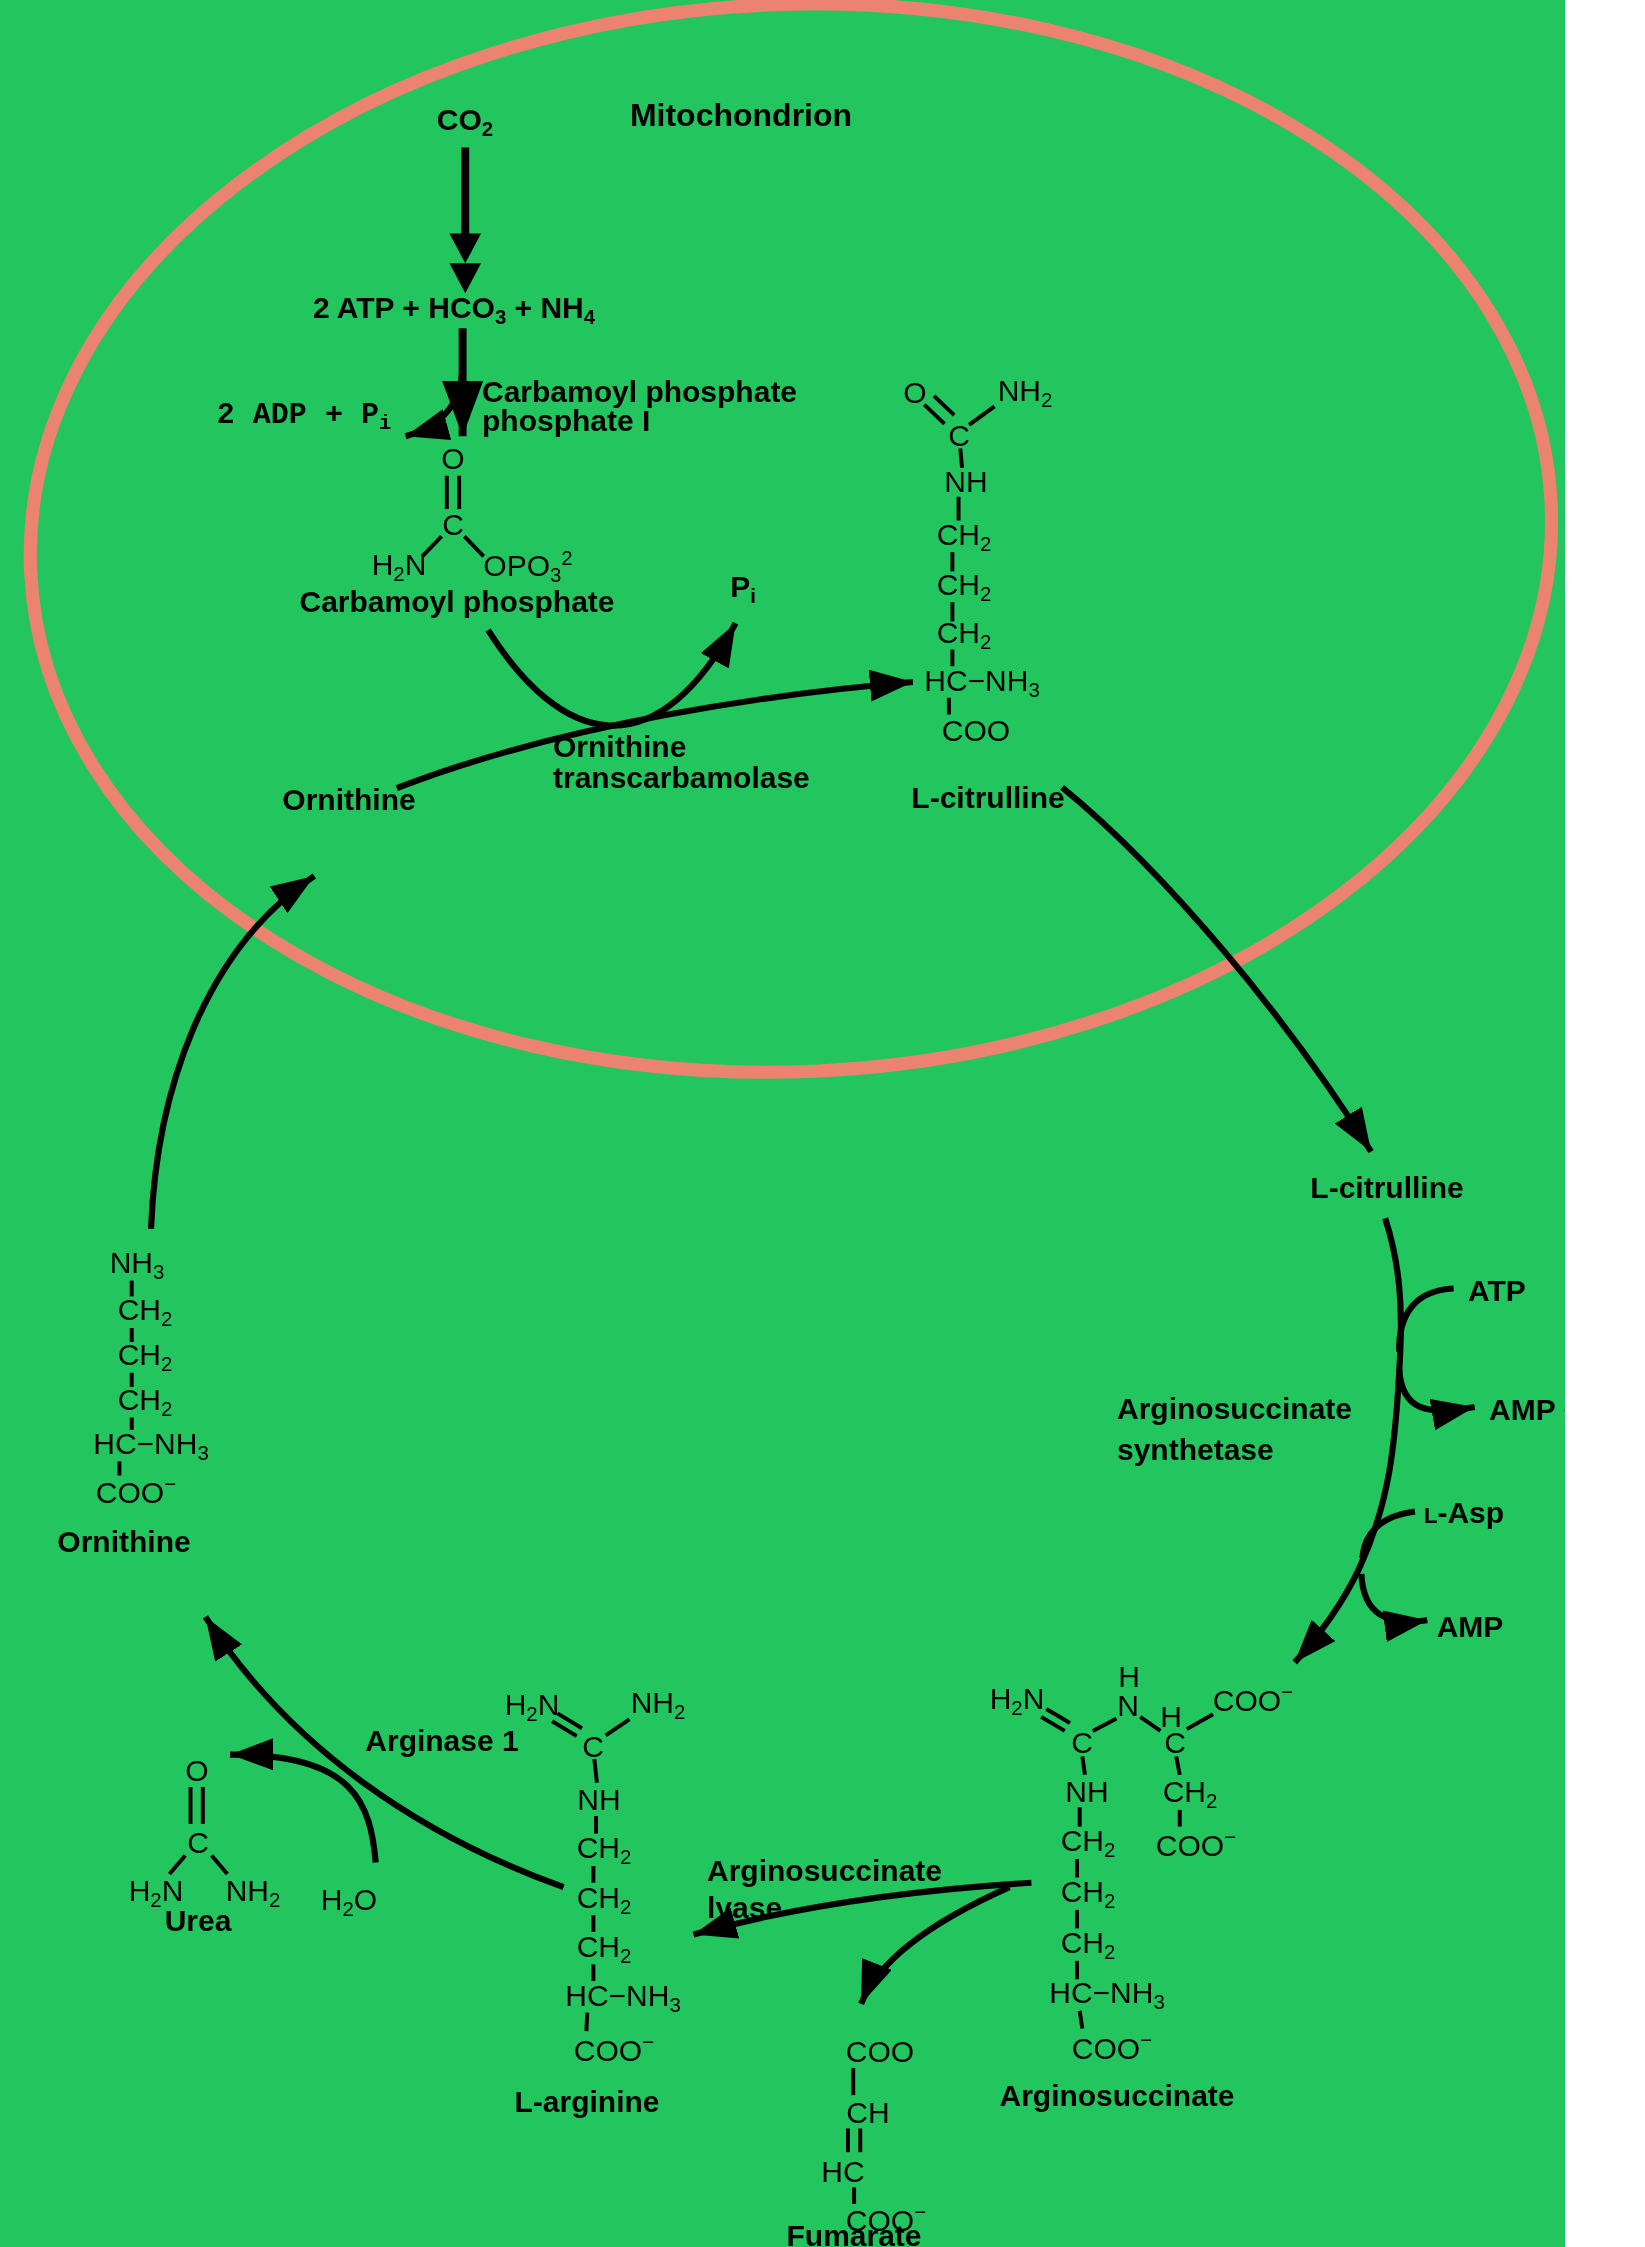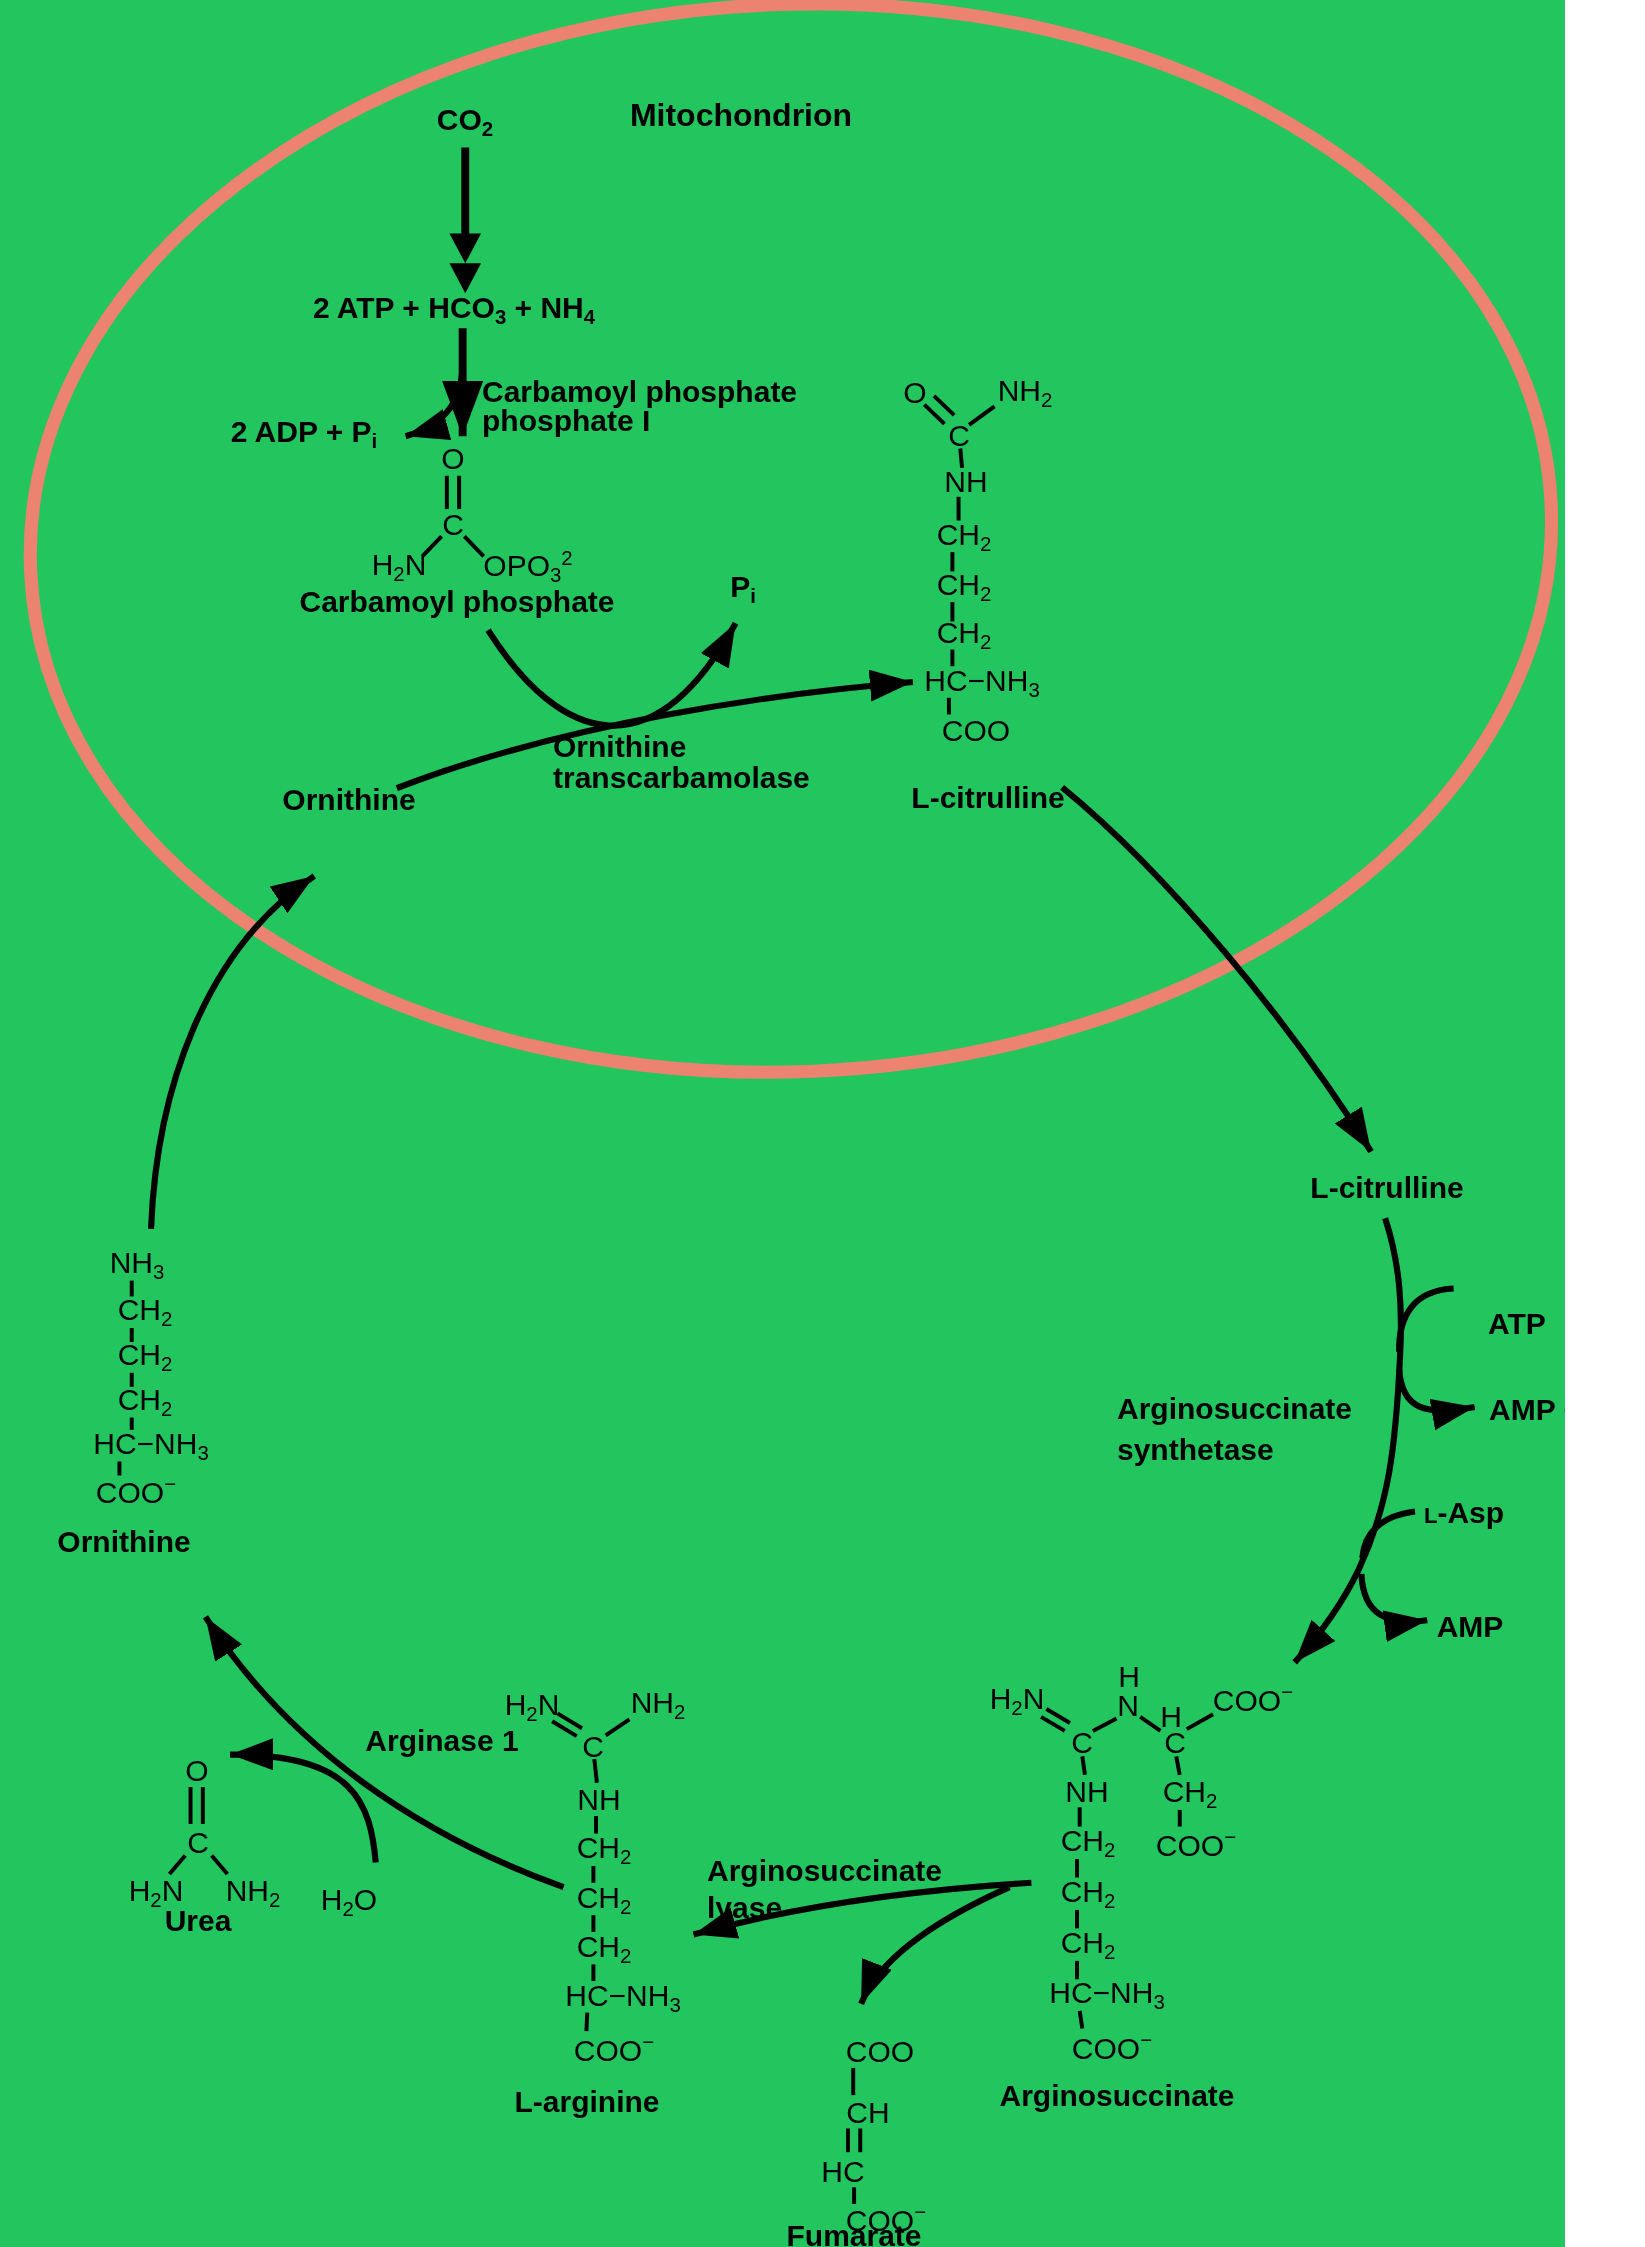--- a/index.html
+++ b/index.html
@@ -117,21 +117,21 @@
     <line class="bond" x1="150" y1="1564" x2="150" y2="1580"></line>
     <line class="bond" x1="150" y1="1615" x2="150" y2="1629"></line>
     <line class="bond" x1="136" y1="1665" x2="136" y2="1681"></line>
 
     <path class="arrow" d="M 172 1400 C 178 1245 232 1082 358 998" marker-end="url(#ah)"></path>
   </svg>
 
   <div class="t b" style="left:465px; top:122px;">CO<sub>2</sub></div>
   <div class="t b" style="left:741px; top:115px; font-size:32px;">Mitochondrion</div>
   <div class="t b" style="left:454px; top:310px;">2 ATP + HCO<sub>3</sub> + NH<sub>4</sub></div>
-  <div class="t b" style="left:304px; top:434px;">2 ADP + P<sub>i</sub></div>
+  <div class="t b" style="left:304px; top:417px;font-family:Liberation Mono, monospace;">2 ADP + P<sub>i</sub></div>
   <div class="t b tl" style="left:482px; top:392px;">Carbamoyl phosphate</div>
   <div class="t b tl" style="left:482px; top:421px;">phosphate I</div>
 
   <div class="t" style="left:453px; top:459px;">O</div>
   <div class="t" style="left:453px; top:525px;">C</div>
   <div class="t" style="left:399px; top:567px;">H<sub>2</sub>N</div>
   <div class="t" style="left:528px; top:567px;">OPO<sub>3</sub><sup>2</sup></div>
   <div class="t b" style="left:457px; top:602px;">Carbamoyl phosphate</div>
 
   <div class="t b" style="left:743px; top:589px;">P<sub>i</sub></div>
@@ -144,21 +144,21 @@
   <div class="t" style="left:959px; top:436px;">C</div>
   <div class="t" style="left:966px; top:482px;">NH</div>
   <div class="t" style="left:964px; top:537px;">CH<sub>2</sub></div>
   <div class="t" style="left:964px; top:587px;">CH<sub>2</sub></div>
   <div class="t" style="left:964px; top:635px;">CH<sub>2</sub></div>
   <div class="t" style="left:982px; top:683px;">HC−NH<sub>3</sub></div>
   <div class="t" style="left:976px; top:731px;">COO</div>
   <div class="t b" style="left:988px; top:798px;">L-citrulline</div>
 
   <div class="t b" style="left:1387px; top:1188px;">L-citrulline</div>
-  <div class="t b" style="left:1497px; top:1324px;margin-left:20px;">ATP</div>
+  <div class="t b" style="left:1497px; top:1291px;">ATP</div>
   <div class="t b" style="left:1562px; top:1412px;">AMP + PP<sub>i</sub></div>
   <div class="t b tl" style="left:1117px; top:1409px;">Arginosuccinate</div>
   <div class="t b tl" style="left:1117px; top:1450px;">synthetase</div>
   <div class="t b" style="left:1464px; top:1513px;"><span class="sc">L</span>-Asp</div>
   <div class="t b" style="left:1470px; top:1627px;">AMP</div>
 
   <div class="t" style="left:1017px; top:1701px;">H<sub>2</sub>N</div>
   <div class="t" style="left:1129px; top:1677px;">H</div>
   <div class="t" style="left:1128px; top:1706px;">N</div>
   <div class="t" style="left:1171px; top:1717px;">H</div>

